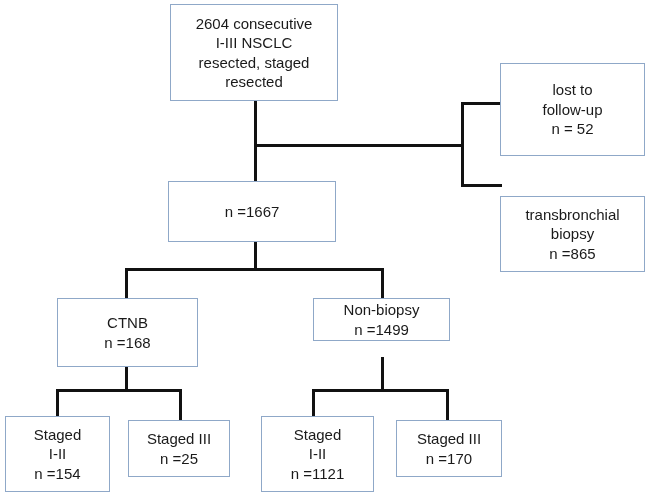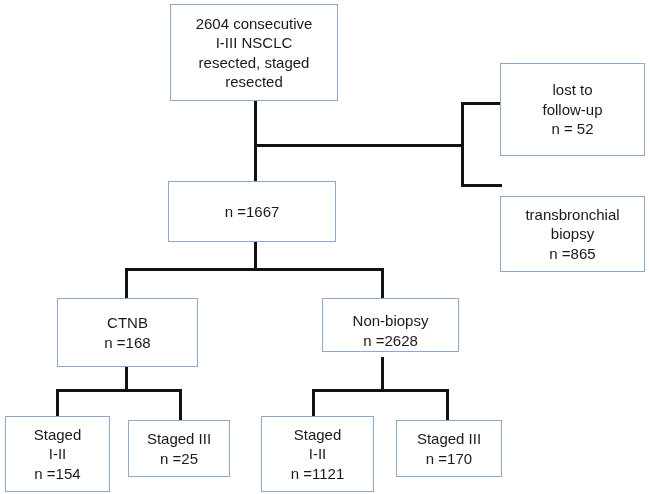--- a/index.html
+++ b/index.html
@@ -98,23 +98,23 @@
 
   <div class="node" style="left:168px; top:181px; width:168px; height:61px;">
     <span class="ln">n =1667</span>
   </div>
 
   <div class="node" style="left:57px; top:298px; width:141px; height:69px;">
     <span class="ln">CTNB</span>
     <span class="ln">n =168</span>
   </div>
 
-  <div class="node" style="left:322px; top:298px; width:137px; height:54px;justify-content:flex-end;">
+  <div class="node" style="left:313px; top:298px; width:137px; height:43px;justify-content:flex-end;">
     <span class="ln">Non-biopsy</span>
-    <span class="ln">n =2628</span>
+    <span class="ln">n =1499</span>
   </div>
 
   <div class="node" style="left:5px; top:416px; width:105px; height:76px;">
     <span class="ln">Staged</span>
     <span class="ln">I-II</span>
     <span class="ln">n =154</span>
   </div>
 
   <div class="node" style="left:128px; top:420px; width:102px; height:57px;">
     <span class="ln">Staged III</span>

